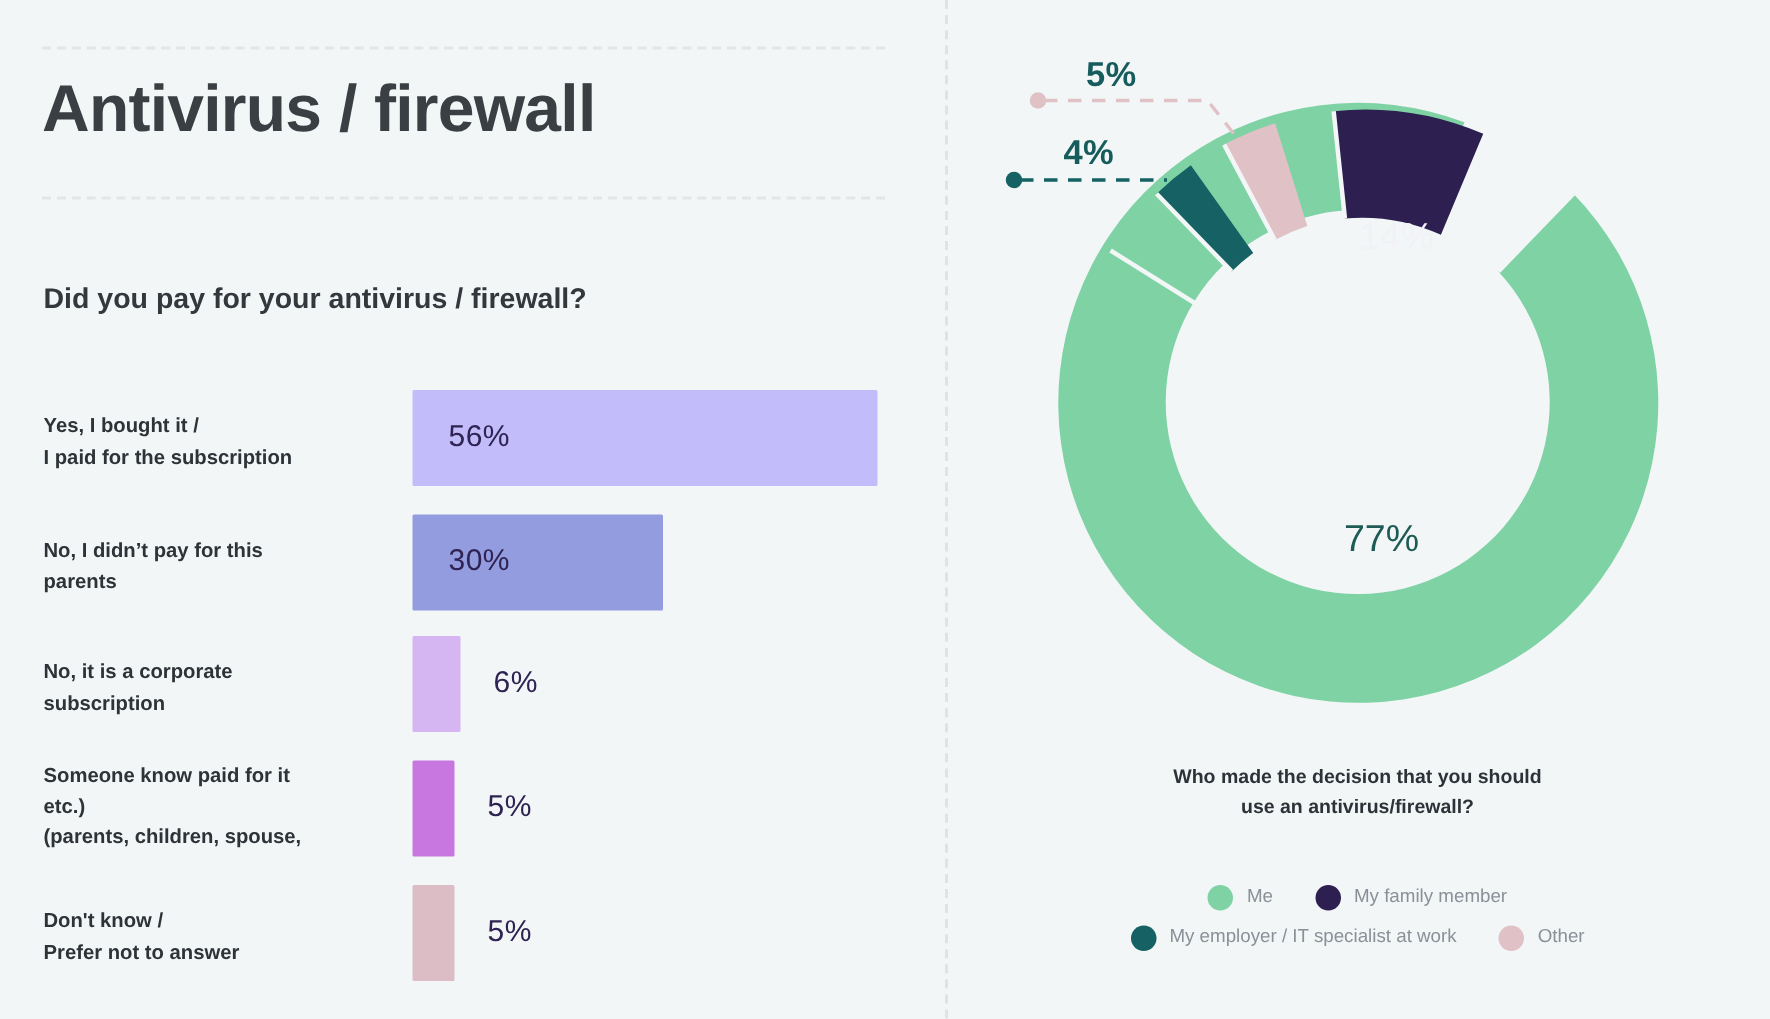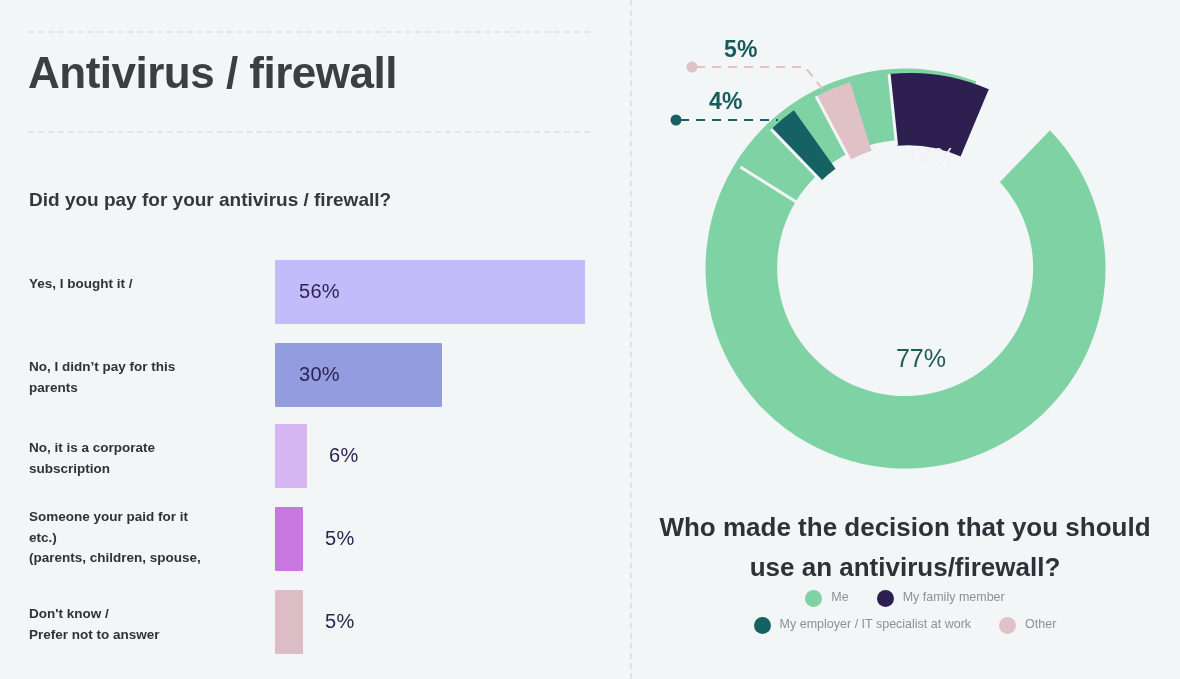--- a/index.html
+++ b/index.html
@@ -127,21 +127,21 @@
   }
   #callout-5-label { left: 94px; top: 36px; }
   #callout-4-label { left: 79px; top: 88px; }
 
   #donut-question {
     position: absolute;
     left: 0;
     top: 508px;
     width: 550px;
     text-align: center;
-    font-size: 26px;
+    font-size: 13px;
     font-weight: bold;
     color: #2d3238;
     line-height: 1.52;
   }
 
   #legend {
     position: absolute;
     left: 0;
     top: 590px;
     width: 550px;
@@ -180,20 +180,21 @@
 
   <div class="rule" id="rule-bottom"></div>
 
   <div id="bar-question">Did you pay for your antivirus / firewall?</div>
 
   <div id="bar-chart">
 
     <div class="bar-row" style="top:12px">
       <div class="bar-label" style="top:14px">
         <div>Yes, I bought it /</div>
+        <div>I paid for the subscription</div>
       </div>
       <div class="bar-track" style="width:310px;height:64px">
         <div class="bar-fill" style="background:#c3bcfa;width:100%"></div>
       </div>
       <div class="bar-value" style="left:299px;top:20px">56%</div>
     </div>
 
     <div class="bar-row" style="top:95px">
       <div class="bar-label" style="top:14px">
         <div>No, I didn’t pay for this</div>
@@ -211,21 +212,21 @@
         <div>subscription</div>
       </div>
       <div class="bar-track" style="width:32px;height:64px">
         <div class="bar-fill" style="background:#d5b5f2;width:100%"></div>
       </div>
       <div class="bar-value" style="left:329px;top:20px">6%</div>
     </div>
 
     <div class="bar-row" style="top:259px">
       <div class="bar-label" style="top:0px">
-        <div>Someone your paid for it</div>
+        <div>Someone know paid for it</div>
         <div>etc.)</div>
         <div>(parents, children, spouse,</div>
       </div>
       <div class="bar-track" style="width:28px;height:64px">
         <div class="bar-fill" style="background:#c877e0;width:100%"></div>
       </div>
       <div class="bar-value" style="left: 325px; top: 20px;">5%</div>
     </div>
 
     <div class="bar-row" style="top:342px">

